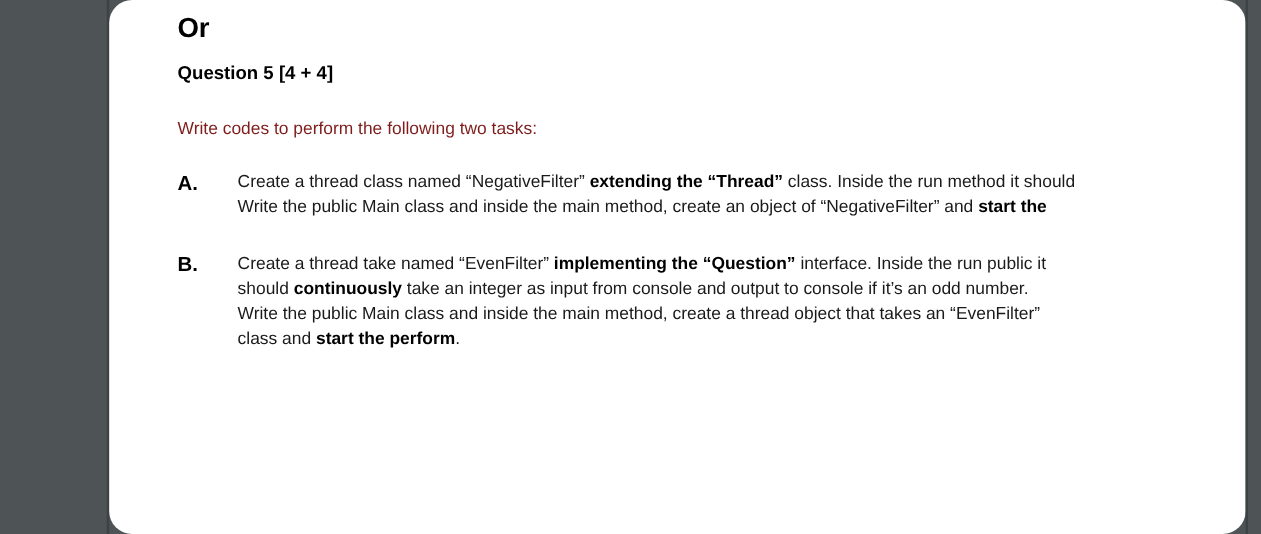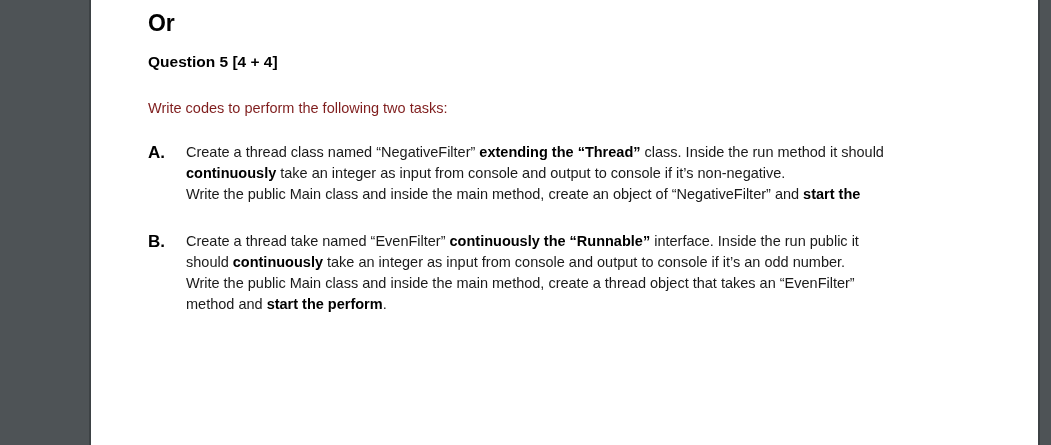--- a/index.html
+++ b/index.html
@@ -58,20 +58,21 @@
   }
 
   
   #page {
     position: absolute;
     left: 91px;
     top: 0;
     width: 947px;
     height: 445px;
     background: #ffffff;
+    border-radius: 19px;
   }
 
   #page-body {
     position: absolute;
     left: 57px;
     top: 10px;
     width: 855px;
   }
 
   .heading-or {
@@ -121,21 +122,21 @@
     position: absolute;
     left: 0;
     top: -1px;
     font-size: 17px;
     font-weight: bold;
     color: #000000;
   }
 
   .task-text { display: block; }
   .task-text .b { font-weight: bold; color: #000000; }
-  .task-text .br-line { display: block; }
+  .task-text .br-line { display: block; margin-left: 12px; }
 </style>
 </head>
 <body>
 
 <div id="viewer">
 
   <div id="left-gutter"></div>
   <div id="left-gutter-edge"></div>
 
   <div id="page">
@@ -147,31 +148,30 @@
         <span class="question-title">Question 5 [4 + 4]</span>
       </div>
 
       <div class="intro-line">Write codes to perform the following two tasks:</div>
 
       <ol class="task-list" id="task-list">
           <li class="task-item">
             <span class="task-marker">A.</span>
             <span class="task-text">
               <span class="br-line"><span>Create a thread class named “NegativeFilter” </span><span class="b">extending the “Thread”</span><span> class. Inside the run method it should</span></span>
-              <span class="br-line"><span class="b">continuously</span><span> take an integer as input from console and output to console if it’s non-negative.</span></span>
               <span class="br-line"><span>Write the public Main class and inside the main method, create an object of “NegativeFilter” and </span><span class="b">start the</span></span>
             </span>
           </li>
           <li class="task-item">
             <span class="task-marker">B.</span>
             <span class="task-text">
-              <span class="br-line"><span>Create a thread take named “EvenFilter” </span><span class="b">continuously the “Runnable”</span><span> interface. Inside the run public it</span></span>
+              <span class="br-line"><span>Create a thread take named “EvenFilter” </span><span class="b">implementing the “Question”</span><span> interface. Inside the run public it</span></span>
               <span class="br-line"><span>should </span><span class="b">continuously</span><span> take an integer as input from console and output to console if it’s an odd number.</span></span>
               <span class="br-line"><span>Write the public Main class and inside the main method, create a thread object that takes an “EvenFilter”</span></span>
-              <span class="br-line"><span>method and </span><span class="b">start the perform</span><span>.</span></span>
+              <span class="br-line"><span>class and </span><span class="b">start the perform</span><span>.</span></span>
             </span>
           </li>
         </ol>
 
     </div>
   </div>
 
   <div id="right-gutter-edge"></div>
   <div id="right-gutter"></div>
 

